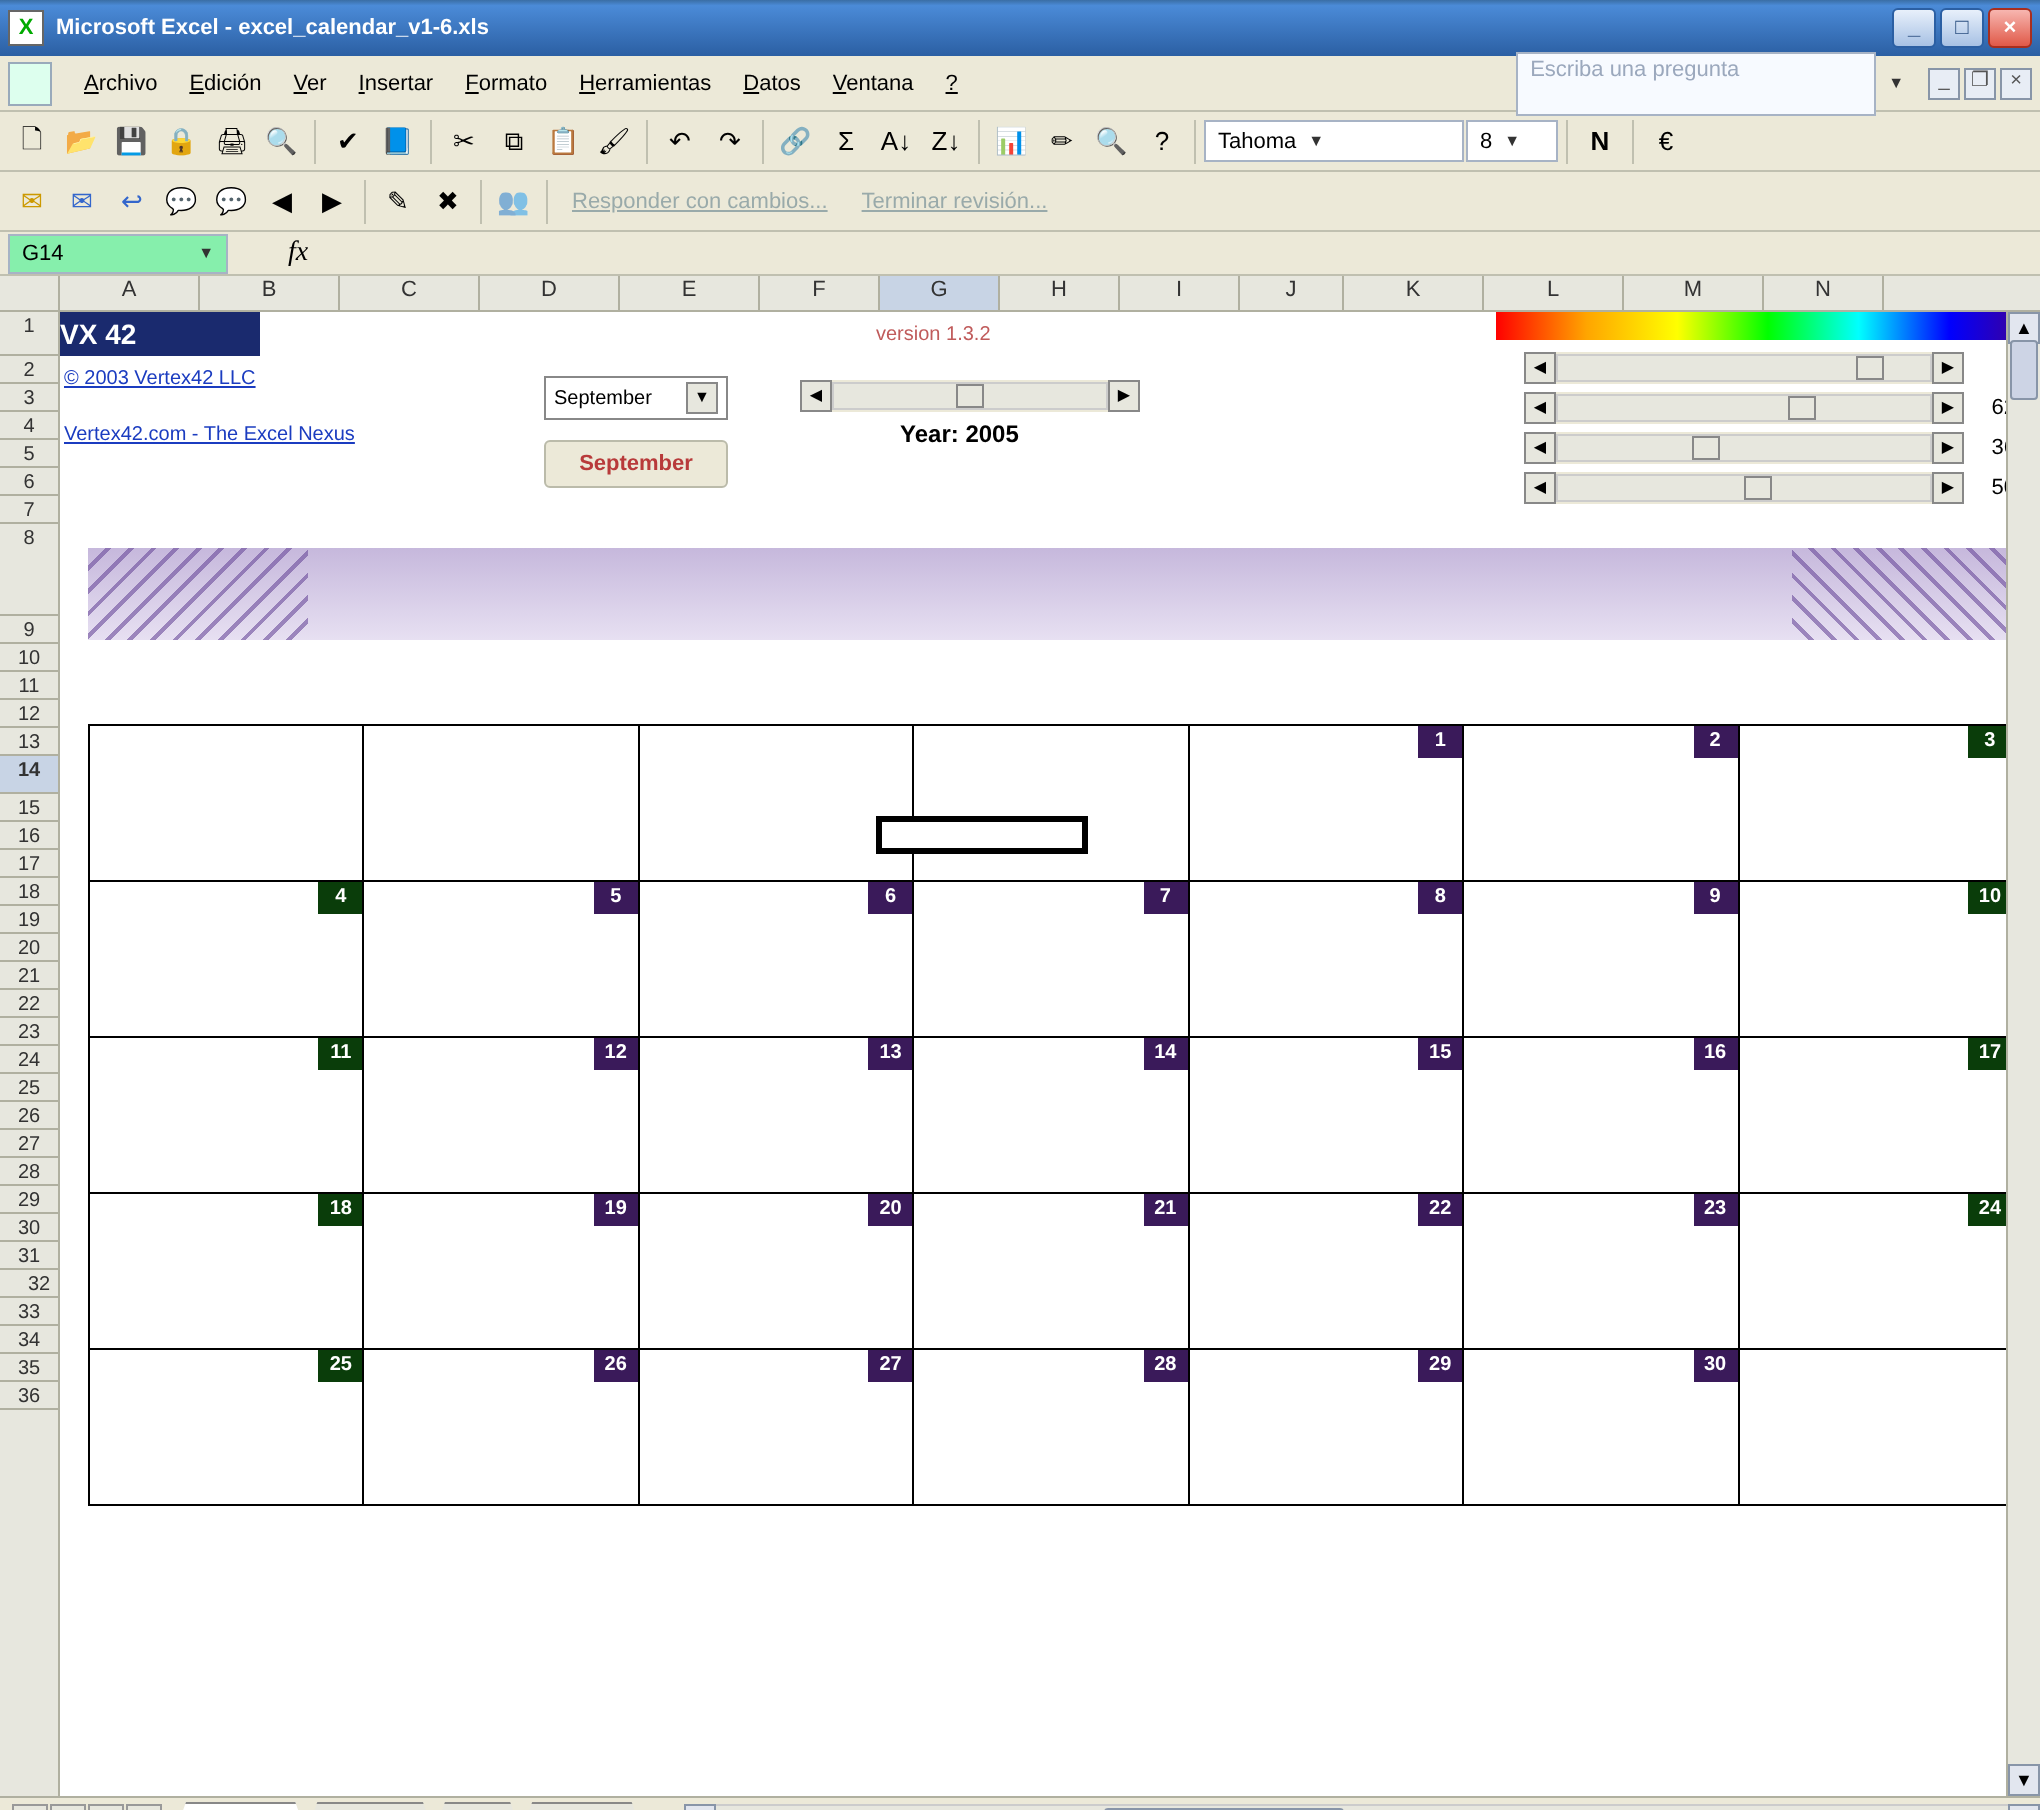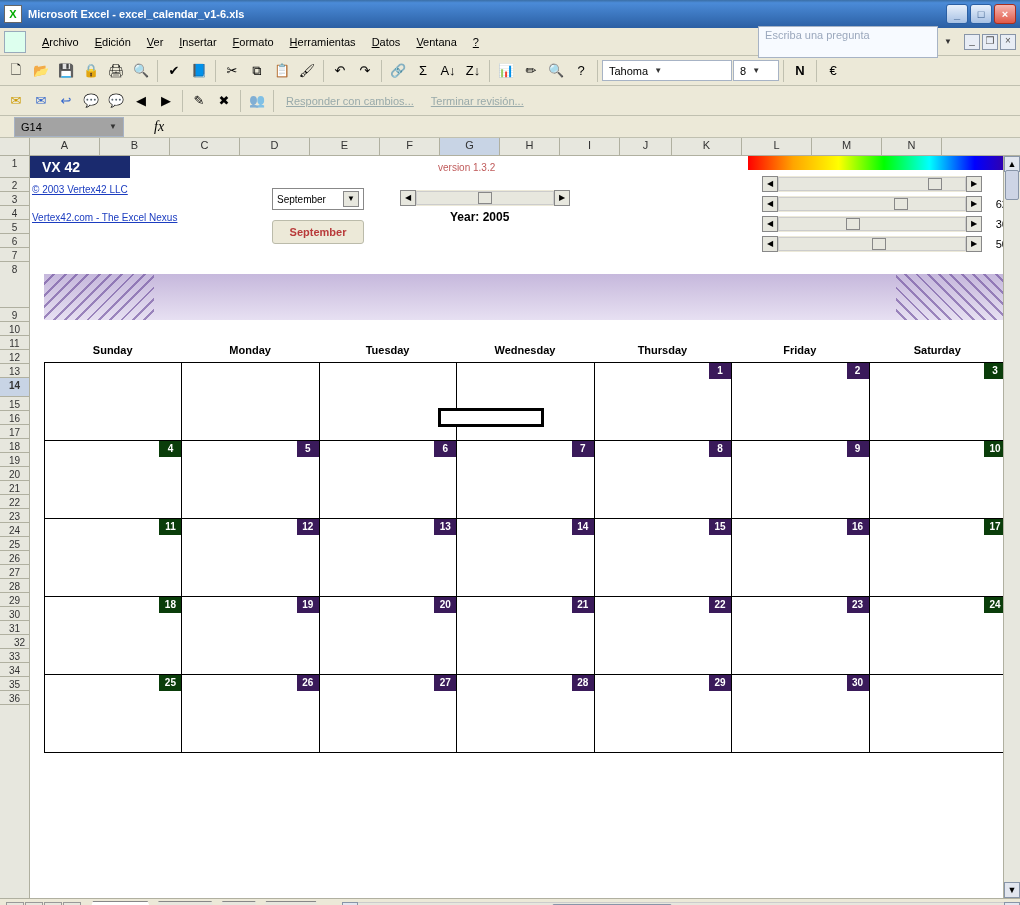--- a/index.html
+++ b/index.html
@@ -18,32 +18,32 @@
   .docwinbtns{display:flex;margin-left:6px;gap:2px}
   .docbtn{width:16px;height:16px;border:1px solid #8895a8;background:#e8edf5;font-size:10px;line-height:12px;text-align:center;color:#555}
   .toolbar{height:30px;background:#ece9d8;border-bottom:1px solid #c0c0b0;display:flex;align-items:center;padding:0 4px;gap:1px}
   .tbtn{width:24px;height:24px;border:1px solid transparent;display:flex;align-items:center;justify-content:center;border-radius:3px;font-size:13px}
   .tsep{width:1px;height:22px;background:#c0c0b0;margin:0 3px}
   .fontbox{height:21px;border:1px solid #a7b3c5;background:#fff;padding:2px 6px;display:flex;align-items:center;gap:6px}
   .dropdown-arrow{font-size:8px;color:#333}
   .toolbar2{height:30px;background:#ece9d8;border-bottom:1px solid #c0c0b0;display:flex;align-items:center;padding:0 4px;gap:1px}
   .revlink{color:#9aa;text-decoration:underline;padding:0 8px}
   .namebox-row{height:22px;background:#ece9d8;border-bottom:1px solid #c0c0b0;display:flex;align-items:center}
-  .namebox{width:110px;height:20px;border:1px solid #a7b3c5;background:#a3a3a3;margin-left:14px;padding:2px 6px;display:flex;align-items:center;justify-content:space-between}
+  .namebox{width:110px;height:20px;border:1px solid #a7b3c5;background:#86efac;margin-left:4px;padding:2px 6px;display:flex;align-items:center;justify-content:space-between}
   .fx{margin-left:30px;font-style:italic;font-family:serif;font-size:14px}
   .grid-area{position:relative;background:#fff;height:760px;display:flex}
   .rowhdrs{width:30px;background:#e7e7de;border-right:1px solid #b0b0a0}
   .colhdrs{height:18px;background:#e7e7de;border-bottom:1px solid #b0b0a0;display:flex}
   .ch{border-right:1px solid #b0b0a0;text-align:center;font-size:11px;padding-top:1px;color:#333}
   .ch.active{background:#c8d4e5}
   .rh{height:18px;border-bottom:1px solid #b0b0a0;text-align:center;font-size:10px;color:#333;padding-top:2px}
   .rh.active{background:#c8d4e5;font-weight:bold}
   .sheet{flex:1;position:relative;overflow:hidden}
   .sheet-content{position:relative}
-  .vx-logo{position:absolute;top:0;left:0;width:100px;height:22px;background:#1a2a6e;color:#fff;font-weight:bold;font-size:14px;display:flex;align-items:center;padding-left:12px}
+  .vx-logo{position:absolute;top:0;left:0;width:100px;height:22px;background:#1a2a6e;color:#fff;font-weight:bold;font-size:14px;display:flex;align-items:center;padding-left:0}
   .tmpl-title{position:absolute;top:0;left:112px;color:#5a3b82;font-weight:bold;font-size:20px}
   .version{position:absolute;top:6px;left:408px;color:#c05b5b;font-size:10px}
   .copyright{position:absolute;top:28px;left:2px;color:#1b3cc0;text-decoration:underline;font-size:10px}
   .v42link{position:absolute;top:56px;left:2px;color:#1b3cc0;text-decoration:underline;font-size:10px}
   .monthselect{position:absolute;top:32px;left:242px;width:92px;height:22px;border:1px solid #888;background:#fff;font-size:10px;padding:3px 4px;display:flex;justify-content:space-between;align-items:center}
   .monthselect .arr{width:16px;height:16px;border:1px solid #888;background:#e7e7de;text-align:center;font-size:8px;line-height:14px}
   .monthbtn{position:absolute;top:64px;left:242px;width:92px;height:24px;border:1px solid #bba;background:#ece9d8;color:#b83a3a;font-weight:bold;font-size:11px;text-align:center;line-height:22px;border-radius:3px}
   .hsl-labels{position:absolute;top:20px;right:60px;width:90px;text-align:right;font-size:11px;font-weight:bold;line-height:20px}
   .slider{position:absolute;height:16px;border:0;background:#ece9d8;display:flex;align-items:center}
   .slider .btn{width:16px;height:16px;border:1px solid #888;background:#e7e7de;text-align:center;font-size:8px;line-height:14px}
@@ -302,29 +302,20 @@
           </div>
           <div class="btn">▶</div>
       </div>
       <div class="hsl-value" style="top:82px">50</div>
 
       <div class="cal-banner">
         <div class="stripes-l"></div>
           <div class="stripes-r"></div>
       </div>
 
-      <div class="dayheaders" id="day-headers">
-          <div class="dayhdr">Sunday</div>
-          <div class="dayhdr">Monday</div>
-          <div class="dayhdr">Tuesday</div>
-          <div class="dayhdr">Wednesday</div>
-          <div class="dayhdr">Thursday</div>
-          <div class="dayhdr">Friday</div>
-          <div class="dayhdr">Saturday</div>
-        </div>
       <div class="calgrid" id="calgrid">
           <div class="calrow">
             <div class="calcell"></div>
             <div class="calcell"></div>
             <div class="calcell"></div>
             <div class="calcell"></div>
             <div class="calcell">
               <div class="daynum purple">1</div>
             </div>
             <div class="calcell">

